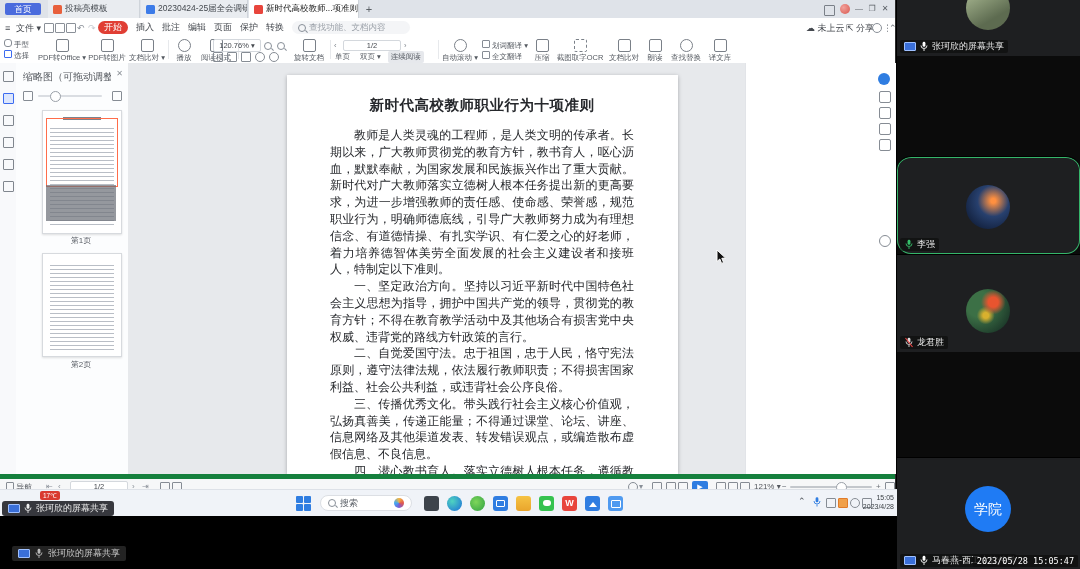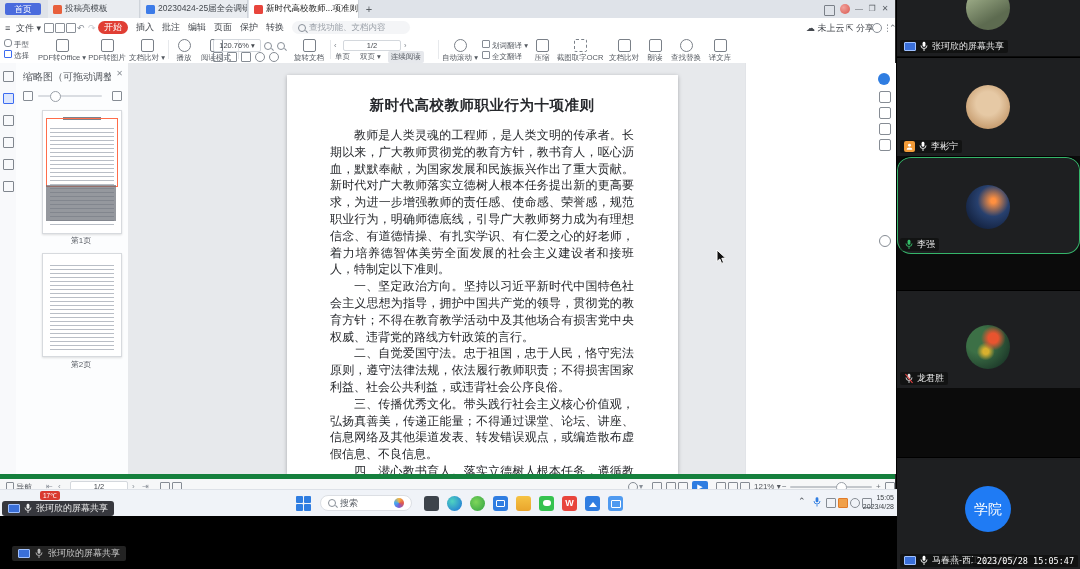--- a/index.html
+++ b/index.html
@@ -417,51 +417,34 @@
         <span class="scr-ic"></span>
         <svg class="micwrap" viewBox="0 0 10 11">
             <rect x="3.6" y="0.8" width="2.8" height="5" rx="1.4" fill="#fff"></rect>
             <path d="M2 4.5a3 3 0 0 0 6 0" fill="none" stroke="#fff" stroke-width="0.9"></path>
             <line x1="5" y1="8" x2="5" y2="10" stroke="#fff" stroke-width="0.9"></line>
           </svg>
         <span>张珂欣的屏幕共享</span>
       </div>
     </div>
 
-    <div class="tile" style="top:57px;height:98px;">
-      <div class="avatar av2" style="left:69px;top:27px;width:44px;height:44px;"></div>
-      <div class="namebar">
-        <span class="hostbadge">
-            <svg width="7" height="7" viewBox="0 0 8 8">
-              <circle cx="4" cy="2.6" r="1.7" fill="#fff"></circle>
-              <path d="M0.8 7.6a3.2 2.6 0 0 1 6.4 0z" fill="#fff"></path>
-            </svg>
-          </span>
-        <svg class="micwrap" viewBox="0 0 10 11">
-            <rect x="3.6" y="0.8" width="2.8" height="5" rx="1.4" fill="#fff"></rect>
-            <path d="M2 4.5a3 3 0 0 0 6 0" fill="none" stroke="#fff" stroke-width="0.9"></path>
-            <line x1="5" y1="8" x2="5" y2="10" stroke="#fff" stroke-width="0.9"></line>
-          </svg>
-        <span>李彬宁</span>
-      </div>
-    </div>
 
     <div class="tile speaking" style="top:156px;height:97px;">
       <div class="avatar av3" style="left:69px;top:28px;width:44px;height:44px;"></div>
       <div class="namebar">
         <svg class="micwrap" viewBox="0 0 10 11">
             <rect x="3.6" y="0.8" width="2.8" height="5" rx="1.4" fill="#35c06a"></rect>
             <path d="M2 4.5a3 3 0 0 0 6 0" fill="none" stroke="#35c06a" stroke-width="0.9"></path>
             <line x1="5" y1="8" x2="5" y2="10" stroke="#35c06a" stroke-width="0.9"></line>
           </svg>
         <span>李强</span>
       </div>
     </div>
 
-    <div class="tile" style="top:254px;height:97px;margin-top:36px;">
+    <div class="tile" style="top:254px;height:97px;">
       <div class="avatar av4" style="left:69px;top:34px;width:44px;height:44px;"></div>
       <div class="namebar">
         <svg class="micwrap" viewBox="0 0 10 11">
             <rect x="3.6" y="0.8" width="2.8" height="5" rx="1.4" fill="#ddd"></rect>
             <path d="M2 4.5a3 3 0 0 0 6 0" fill="none" stroke="#ddd" stroke-width="0.9"></path>
             <line x1="5" y1="8" x2="5" y2="10" stroke="#ddd" stroke-width="0.9"></line>
             <line x1="1.5" y1="1" x2="8.5" y2="10" stroke="#e44" stroke-width="1.1"></line>
           </svg>
         <span>龙君胜</span>
       </div>

